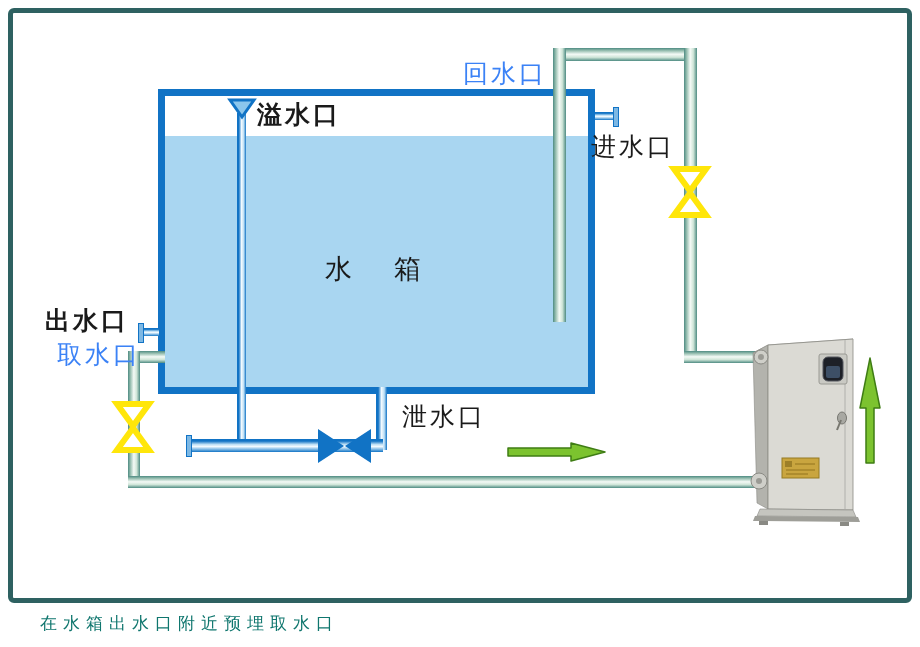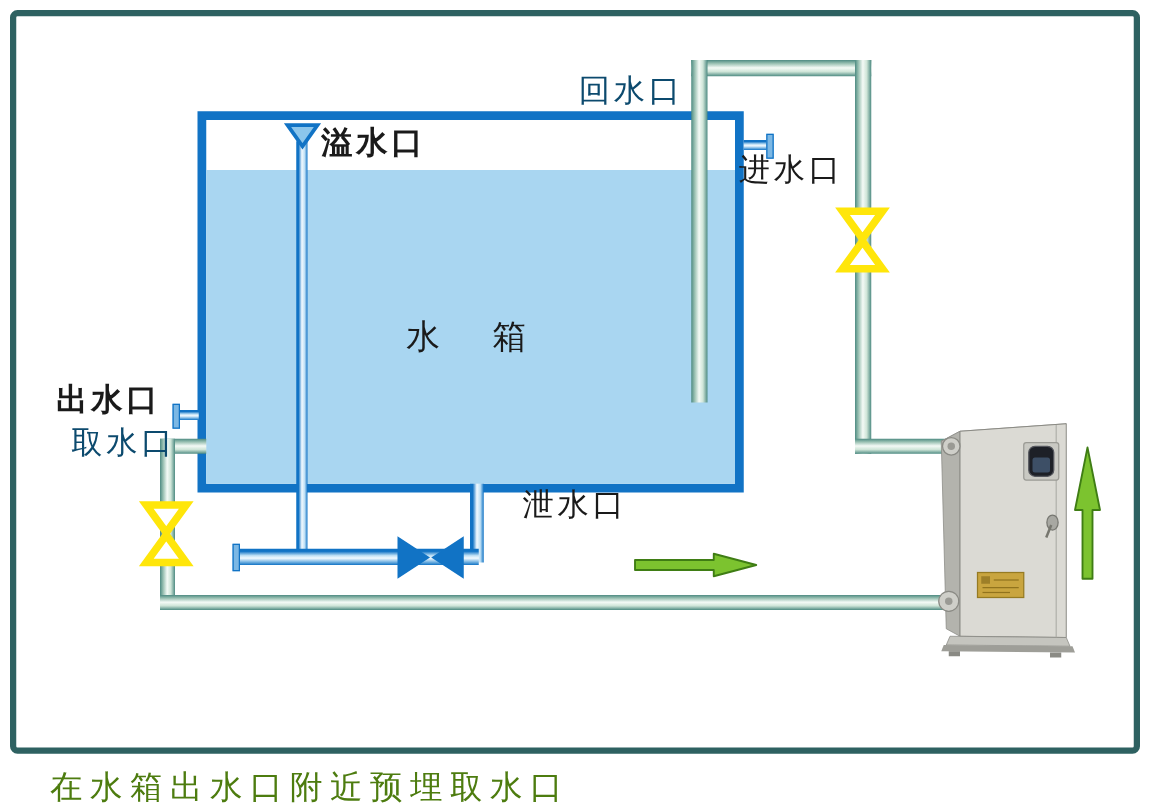--- a/index.html
+++ b/index.html
@@ -29,24 +29,24 @@
   .teal-h{background:linear-gradient(to bottom,#4e8b82 0%,#9cc2b4 22%,#f4faf6 48%,#cfe5d8 72%,#4e8b82 100%);}
   .teal-v{background:linear-gradient(to right,#4e8b82 0%,#9cc2b4 22%,#f4faf6 48%,#cfe5d8 72%,#4e8b82 100%);}
   .blue-h{background:linear-gradient(to bottom,#1173c5 0%,#1173c5 16%,#bfe0f5 42%,#f2faff 58%,#7db8e4 80%,#1173c5 100%);}
   .blue-v{background:linear-gradient(to right,#1173c5 0%,#1173c5 20%,#f2faff 50%,#bfe0f5 75%,#1173c5 100%);}
   .flange{position:absolute;background:#7db8e4;border:1px solid #1173c5;}
   
   .lbl{
     position:absolute;font-size:25px;letter-spacing:3px;color:#1a1a1a;
     white-space:nowrap;font-weight:500;line-height:1;
   }
-  .lbl.red{color:#0c4a6e;}
+  .lbl.red{color:#3b82f6;}
   .caption{
-    position:absolute;left:40px;top:612px;font-size:26px;letter-spacing:6px;
-    color:#4d7c0f;font-weight:500;white-space:nowrap;
+    position:absolute;left:40px;top:612px;font-size:17px;letter-spacing:6px;
+    color:#0f766e;font-weight:500;white-space:nowrap;
   }
   svg{position:absolute;overflow:visible;}
 </style>
 </head>
 <body>
 
 <div id="scene">
 
   <div class="frame"></div>
 
@@ -134,20 +134,20 @@
       <circle cx="26" cy="32" r="3" fill="#9a9a94"></circle>
     </g>
     <g>
       <circle cx="24" cy="156" r="8" fill="#cfcfc9" stroke="#8a8a84"></circle>
       <circle cx="24" cy="156" r="3" fill="#9a9a94"></circle>
     </g>
   </svg>
 
   <div class="lbl" style="left:257px;top:102px;font-weight:bold;">溢水口</div>
   <div class="lbl red" style="left:463px;top:61px;">回水口</div>
-  <div class="lbl" style="left:591px;top:124px;">进水口</div>
+  <div class="lbl" style="left:591px;top:134px;">进水口</div>
   <div class="lbl" style="left:45px;top:308px;font-weight:bold;">出水口</div>
   <div class="lbl red" style="left:57px;top:342px;">取水口</div>
-  <div class="lbl" style="left:402px;top:392px;margin-left:16px;">泄水口</div>
+  <div class="lbl" style="left:402px;top:404px;">泄水口</div>
 
   <div class="caption">在水箱出水口附近预埋取水口</div>
 
 </div>
 
 </body></html>

